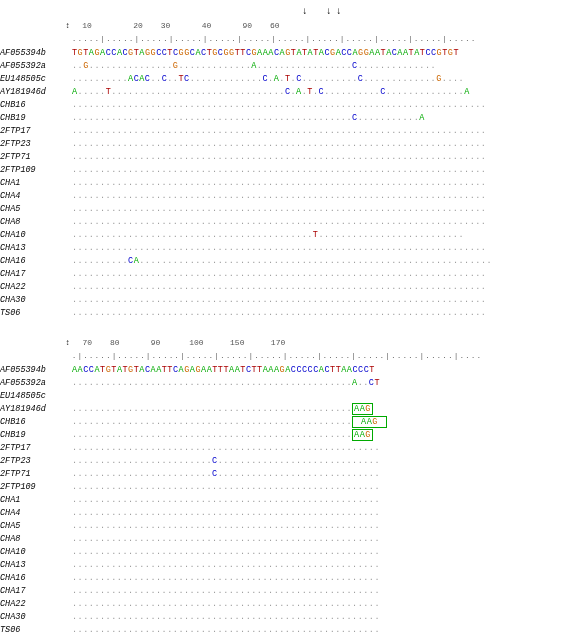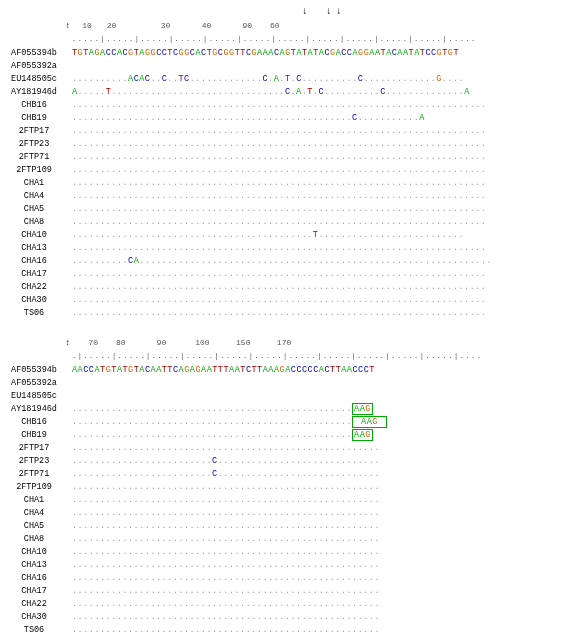--- a/index.html
+++ b/index.html
@@ -19,23 +19,24 @@
       display: flex;
       align-items: center;
       height: 13px;
       white-space: nowrap;
     }
     .seq-label {
       width: 72px;
       min-width: 72px;
       font-size: 8.5px;
       color: #000;
-      text-align: center;
+      text-align: left;
       padding-right: 4px;
       overflow: hidden;
+      font-style: italic;
     }
     .seq-data {
       font-size: 8.5px;
       letter-spacing: 0.5px;
       color: #aaa;
     }
     .ruler-row {
       display: flex;
       align-items: center;
       height: 14px;
@@ -94,21 +95,21 @@
       <div class="arrows-label"></div>
       <div class="arrows-content" style="font-size:10px;letter-spacing:0px;color:#000;">
         <span style="display:inline-block;width:230px;"></span>↓<span style="display:inline-block;width:18px;"></span>↓<span style="display:inline-block;width:4px;"></span>↓
       </div>
     </div>
 
     <div class="ruler-row">
       <div class="ruler-label" style="font-size:8px;text-align:right;padding-right:2px;color:#000;">↕</div>
       <div class="ruler-content" style="color:#555;font-size:8px;letter-spacing:0;">
         <span style="display:inline-block;width:30px;text-align:center;">10</span>
-        <span style="display:inline-block;width:36px;text-align:left;">20</span>
+        <span style="display:inline-block;width:36px;text-align:right;">20</span>
         <span style="display:inline-block;width:36px;text-align:center;">30</span>
         <span style="display:inline-block;width:36px;text-align:center;">40</span>
         <span style="display:inline-block;width:36px;text-align:center;">90</span>
         <span style="display:inline-block;width:36px;text-align:left;">60</span>
       </div>
     </div>
 
     <div class="ruler-row">
       <div class="ruler-label"></div>
       <div class="ruler-content" style="color:#555;font-size:7px;letter-spacing:1.5px;">
@@ -118,20 +119,23 @@
 
     <div class="seq-row">
       <div class="seq-label">AF055394b</div>
       <div class="seq-data">
         <span class="nt-ref-T">T</span><span class="nt-ref-G">G</span><span class="nt-ref-T">T</span><span class="nt-ref-A">A</span><span class="nt-ref-G">G</span><span class="nt-ref-A">A</span><span class="nt-ref-C">C</span><span class="nt-ref-C">C</span><span class="nt-ref-A">A</span><span class="nt-ref-C">C</span><span class="nt-ref-G">G</span><span class="nt-ref-T">T</span><span class="nt-ref-A">A</span><span class="nt-ref-G">G</span><span class="nt-ref-G">G</span><span class="nt-ref-C">C</span><span class="nt-ref-C">C</span><span class="nt-ref-T">T</span><span class="nt-ref-C">C</span><span class="nt-ref-G">G</span><span class="nt-ref-G">G</span><span class="nt-ref-C">C</span><span class="nt-ref-A">A</span><span class="nt-ref-C">C</span><span class="nt-ref-T">T</span><span class="nt-ref-G">G</span><span class="nt-ref-C">C</span><span class="nt-ref-G">G</span><span class="nt-ref-G">G</span><span class="nt-ref-T">T</span><span class="nt-ref-T">T</span><span class="nt-ref-C">C</span><span class="nt-ref-G">G</span><span class="nt-ref-A">A</span><span class="nt-ref-A">A</span><span class="nt-ref-A">A</span><span class="nt-ref-C">C</span><span class="nt-ref-A">A</span><span class="nt-ref-G">G</span><span class="nt-ref-T">T</span><span class="nt-ref-A">A</span><span class="nt-ref-T">T</span><span class="nt-ref-A">A</span><span class="nt-ref-T">T</span><span class="nt-ref-A">A</span><span class="nt-ref-C">C</span><span class="nt-ref-G">G</span><span class="nt-ref-A">A</span><span class="nt-ref-C">C</span><span class="nt-ref-C">C</span><span class="nt-ref-A">A</span><span class="nt-ref-G">G</span><span class="nt-ref-G">G</span><span class="nt-ref-A">A</span><span class="nt-ref-A">A</span><span class="nt-ref-T">T</span><span class="nt-ref-A">A</span><span class="nt-ref-C">C</span><span class="nt-ref-A">A</span><span class="nt-ref-A">A</span><span class="nt-ref-T">T</span><span class="nt-ref-A">A</span><span class="nt-ref-T">T</span><span class="nt-ref-C">C</span><span class="nt-ref-C">C</span><span class="nt-ref-G">G</span><span class="nt-ref-T">T</span><span class="nt-ref-G">G</span><span class="nt-ref-T">T</span>
       </div>
     </div>
 
     <div class="seq-row">
       <div class="seq-label">AF055392a</div>
+      <div class="seq-data">
+        <span class="nt-dot">..</span><span class="nt-G">G</span><span class="nt-dot">...............</span><span class="nt-G">G</span><span class="nt-dot">.............</span><span class="nt-A">A</span><span class="nt-dot">.................</span><span class="nt-C">C</span><span class="nt-dot">..............</span>
+      </div>
     </div>
 
     <div class="seq-row">
       <div class="seq-label">EU148505c</div>
       <div class="seq-data">
         <span class="nt-dot">..........</span><span class="nt-A">A</span><span class="nt-C">C</span><span class="nt-A">A</span><span class="nt-C">C</span><span class="nt-dot">..</span><span class="nt-C">C</span><span class="nt-dot">..</span><span class="nt-T">T</span><span class="nt-C">C</span><span class="nt-dot">.............</span><span class="nt-C">C</span><span class="nt-dot">.</span><span class="nt-A">A</span><span class="nt-dot">.</span><span class="nt-T">T</span><span class="nt-dot">.</span><span class="nt-C">C</span><span class="nt-dot">..........</span><span class="nt-C">C</span><span class="nt-dot">.............</span><span class="nt-G">G</span><span class="nt-dot">....</span>
       </div>
     </div>
 
     <div class="seq-row">
@@ -217,21 +221,21 @@
     </div>
   </div>
 
   <div class="block-separator"></div>
 
   <div class="alignment-block">
 
     <div class="ruler-row">
       <div class="ruler-label" style="font-size:8px;text-align:right;padding-right:2px;color:#000;">↕</div>
       <div class="ruler-content" style="color:#555;font-size:8px;letter-spacing:0;">
-        <span style="display:inline-block;width:20px;text-align:right;margin-left:6px;">70</span>
+        <span style="display:inline-block;width:20px;text-align:right;">70</span>
         <span style="display:inline-block;width:36px;text-align:center;">80</span>
         <span style="display:inline-block;width:36px;text-align:center;">90</span>
         <span style="display:inline-block;width:36px;text-align:center;">100</span>
         <span style="display:inline-block;width:36px;text-align:center;">150</span>
         <span style="display:inline-block;width:36px;text-align:center;">170</span>
       </div>
     </div>
 
     <div class="ruler-row">
       <div class="ruler-label"></div>
@@ -242,20 +246,23 @@
 
     <div class="seq-row">
       <div class="seq-label">AF055394b</div>
       <div class="seq-data">
         <span class="nt-ref-A">A</span><span class="nt-ref-A">A</span><span class="nt-ref-C">C</span><span class="nt-ref-C">C</span><span class="nt-ref-A">A</span><span class="nt-ref-T">T</span><span class="nt-ref-G">G</span><span class="nt-ref-T">T</span><span class="nt-ref-A">A</span><span class="nt-ref-T">T</span><span class="nt-ref-G">G</span><span class="nt-ref-T">T</span><span class="nt-ref-A">A</span><span class="nt-ref-C">C</span><span class="nt-ref-A">A</span><span class="nt-ref-A">A</span><span class="nt-ref-T">T</span><span class="nt-ref-T">T</span><span class="nt-ref-C">C</span><span class="nt-ref-A">A</span><span class="nt-ref-G">G</span><span class="nt-ref-A">A</span><span class="nt-ref-G">G</span><span class="nt-ref-A">A</span><span class="nt-ref-A">A</span><span class="nt-ref-T">T</span><span class="nt-ref-T">T</span><span class="nt-ref-T">T</span><span class="nt-ref-A">A</span><span class="nt-ref-A">A</span><span class="nt-ref-T">T</span><span class="nt-ref-C">C</span><span class="nt-ref-T">T</span><span class="nt-ref-T">T</span><span class="nt-ref-A">A</span><span class="nt-ref-A">A</span><span class="nt-ref-A">A</span><span class="nt-ref-G">G</span><span class="nt-ref-A">A</span><span class="nt-ref-C">C</span><span class="nt-ref-C">C</span><span class="nt-ref-C">C</span><span class="nt-ref-C">C</span><span class="nt-ref-C">C</span><span class="nt-ref-A">A</span><span class="nt-ref-C">C</span><span class="nt-ref-T">T</span><span class="nt-ref-T">T</span><span class="nt-ref-A">A</span><span class="nt-ref-A">A</span><span class="nt-ref-C">C</span><span class="nt-ref-C">C</span><span class="nt-ref-C">C</span><span class="nt-ref-T">T</span>
       </div>
     </div>
 
     <div class="seq-row">
       <div class="seq-label">AF055392a</div>
+      <div class="seq-data">
+        <span class="nt-dot">..................................................</span><span class="nt-A">A</span><span class="nt-dot">..</span><span class="nt-C">C</span><span class="nt-T">T</span>
+      </div>
     </div>
 
     <div class="seq-row">
       <div class="seq-label">EU148505c</div>
     </div>
 
     <div class="seq-row">
       <div class="seq-label">AY181946d</div>
       <div class="seq-data">
         <span class="nt-dot">..................................................</span><span style="border: 1.5px solid #00aa00; padding: 0 1px;"><span class="nt-A">A</span><span class="nt-A">A</span><span class="nt-G">G</span></span>

